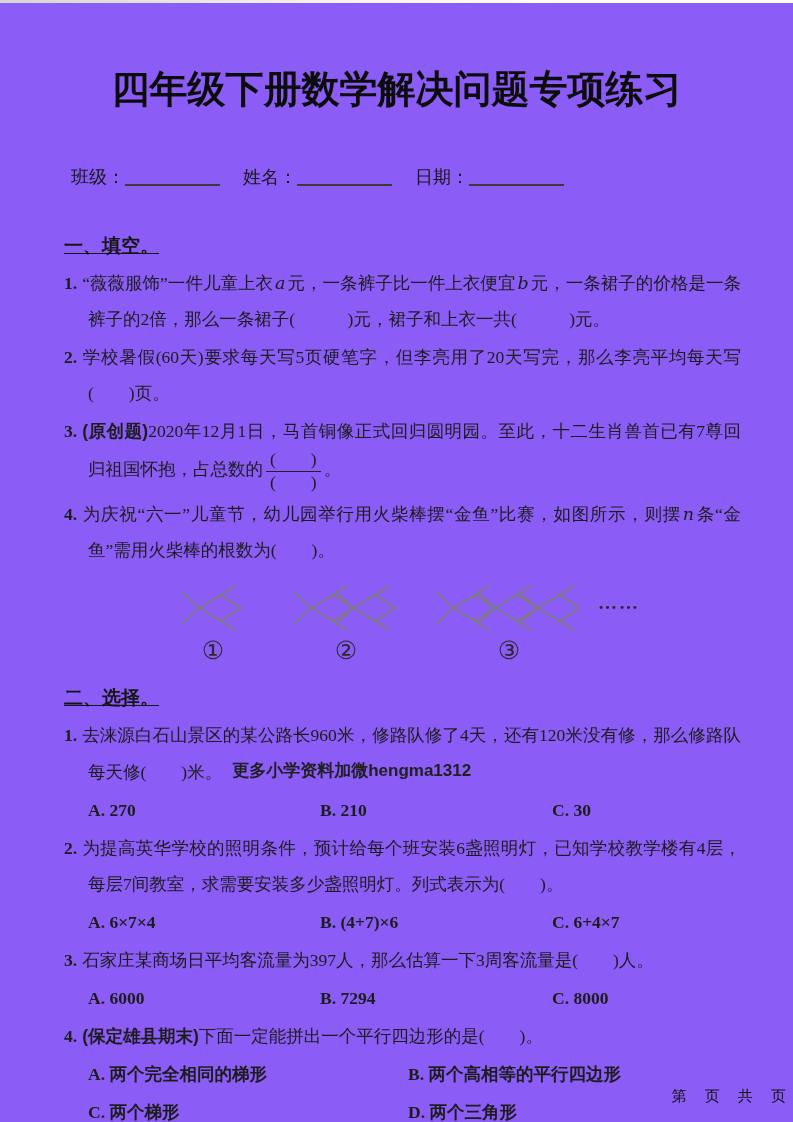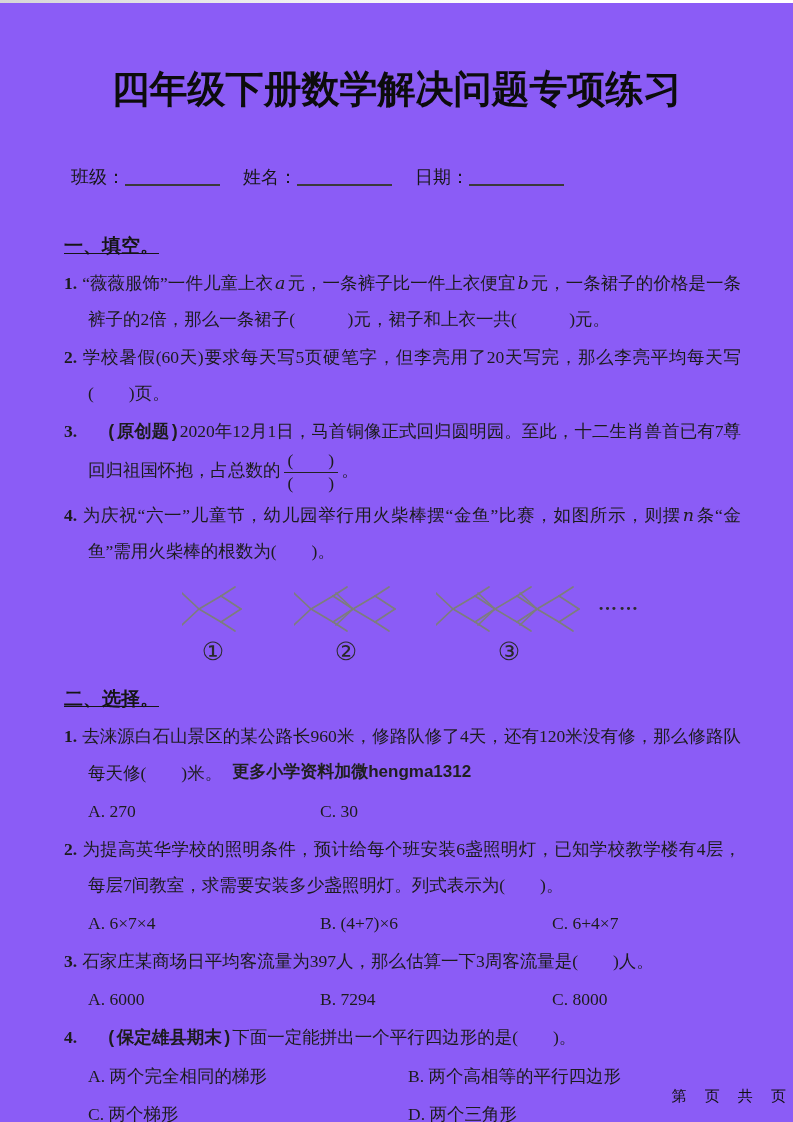--- a/index.html
+++ b/index.html
@@ -41,33 +41,32 @@
   }
   .section-heading.second{margin-top:3px;}
   .questions{margin:0 52px 0 64px;}
   .q{
     padding-left:24px;text-indent:-24px;
     font-size:17.5px;line-height:36px;text-align:justify;
     margin-top:2px;
   }
   .qnum{font-weight:bold;margin-right:5px;}
   .qtag{
-    font-family:Liberation Mono, monospace;
+    font-family:Liberation Sans, sans-serif;
     font-weight:bold;
-    margin-left:24px;
   }
   .qvar{font-style:italic;padding:0 2px;font-family:"DejaVu Serif",serif;}
   .frac{
     display:inline-block;vertical-align:middle;
     text-align:center;line-height:1.25;margin:0 3px;
     text-indent:0;
   }
   .frac .top{display:block;border-bottom:1.6px solid #222;padding:0 4px;}
   .frac .bot{display:block;padding:0 4px;}
-  .options{display:flex;text-indent:0;line-height:36px;margin-top:2px;}
+  .options{display:flex;text-indent:0;line-height:36px;margin-top:2px;font-weight:bold;}
   .options .opt{flex:0 0 auto;}
   .options .w232{width:232px;}
   .options .w320{width:320px;}
   .watermark{
     font-family:"Liberation Sans","DejaVu Sans",sans-serif;
     font-weight:600;font-size:17px;color:#202020;
     margin-left:10px;vertical-align:2px;
   }
   .fish-figure{position:relative;height:104px;margin-top:10px;}
   .fish-figure svg{position:absolute;top:6px;}
@@ -159,20 +158,21 @@
   </div>
 
   <div class="section-heading second">二、选择。</div>
 
   <div class="questions">
 
     <div class="q">
       <span class="qnum">1.</span><span>去涞源白石山景区的某公路长960米，修路队修了4天，还有120米没有修，那么修路队每天修(　　)米。</span><span class="watermark">更多小学资料加微hengma1312</span>
       <div class="options">
         <span class="opt w232">A. 270</span>
+        <span class="opt w232">B. 210</span>
         <span class="opt">C. 30</span>
       </div>
     </div>
 
     <div class="q">
       <span class="qnum">2.</span><span>为提高英华学校的照明条件，预计给每个班安装6盏照明灯，已知学校教学楼有4层，每层7间教室，求需要安装多少盏照明灯。列式表示为(　　)。</span>
       <div class="options">
         <span class="opt w232">A. 6×7×4</span>
         <span class="opt w232">B. (4+7)×6</span>
         <span class="opt">C. 6+4×7</span>

